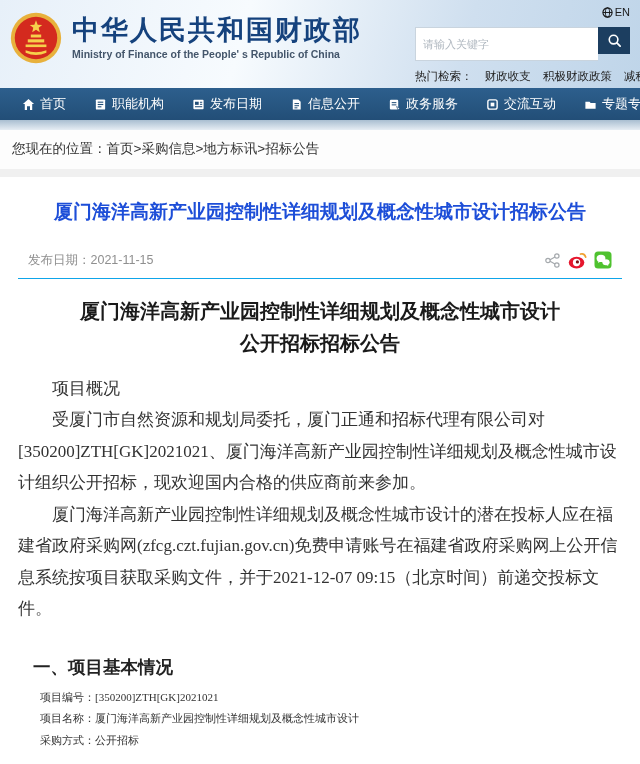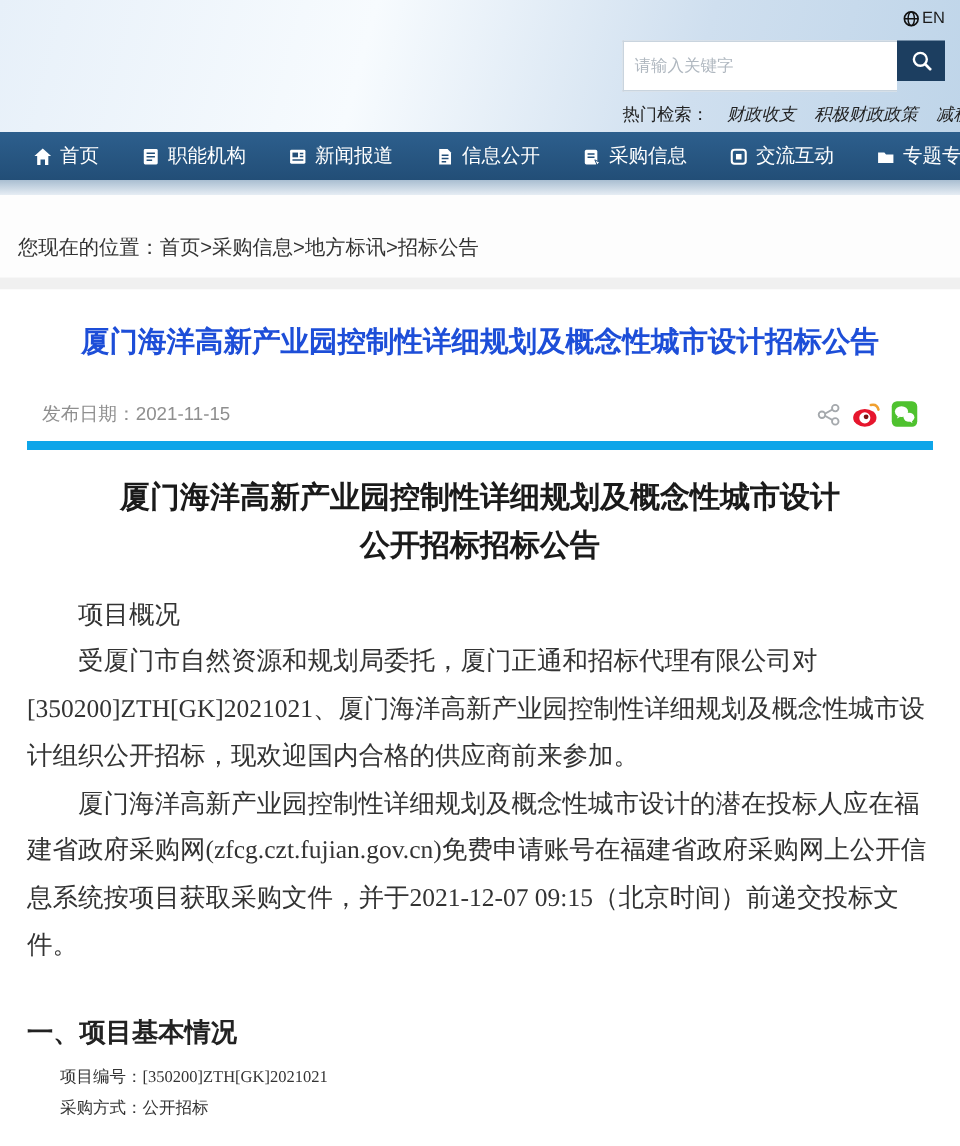--- a/index.html
+++ b/index.html
@@ -32,72 +32,89 @@
     flex:1; height:27px; border:1px solid #c9d4de; border-right:none;
     font-size:11px; padding:16px 7px; color:#555; background:#fff; outline:none;
   }
   .search-input::placeholder { color:#b0b8c0; }
   .search-btn {
     width:32px; height:27px; background:#1c3e60; border:none; cursor:pointer;
     display:flex; align-items:center; justify-content:center;
   }
   .hot-row { margin-top:8px; font-size:11.5px; color:#222; text-align:left; white-space:nowrap; }
   .hot-label { color:#222; }
-  .hot-link { margin-left:9px; color:#222; cursor:pointer;font-style:italic; }
+  .hot-link { margin-left:9px; color:#222; cursor:pointer; }
 
   
   .nav {
     height:32px; background:linear-gradient(180deg,#2d5f8d 0%,#224e77 100%);
     display:flex; align-items:center; justify-content:space-between; padding:0 22px;gap:28px;
   }
   .nav-item {
     display:flex; align-items:center; gap:5px; color:#fff; font-size:13px;
     cursor:pointer; white-space:nowrap;
   }
   .nav-item svg { display:block; }
   .sub-strip { height:10px; background:linear-gradient(180deg,#a9bed1 0%,#e6edf4 100%); }
 
   
   .breadcrumb {
-    padding:26px 12px 11px; font-size:13.5px; color:#333; background:#fdfdfd;
+    padding:10px 12px 11px; font-size:13.5px; color:#333; background:#fdfdfd;
   }
   .crumb-path { color:#333; cursor:pointer; }
   .gray-sep { height:8px; background:#f0f0f0; }
 
   
   .content { padding:6px 18px 0; background:#fff; }
   .list-title {
     margin:16px 6px 0; text-align:center; font-size:19px; font-weight:bold; color:#1d4ed8;
     font-family:"Liberation Sans", sans-serif;
   }
   .meta-row {
     margin-top:26px; padding:0 10px 9px; display:flex; justify-content:space-between;
-    align-items:center; border-bottom:6px solid #0ea5e9;
+    align-items:center; border-bottom:1px solid #0ea5e9;
   }
   .pub-date { font-size:12.5px; color:#8f8f8f; }
   .share-icons { display:flex; align-items:center; gap:7px; }
   .share-icons span { cursor:pointer; display:inline-flex; }
 
   .article { font-family:"Liberation Serif", serif; }
   .article-title {
     margin:16px 44px 4px; text-align:center; font-size:20px; font-weight:bold;
     color:#1a1a1a; line-height:1.6; font-family:"Liberation Sans", sans-serif;
   }
   .para { font-size:17px; color:#333; line-height:1.85; text-indent:2em; margin:0; }
   .overview-heading { margin-top:14px; }
   .section-heading {
-    font-size:17.5px; font-weight:bold; color:#222; margin:26px 0 4px; text-indent:0;
+    font-size:17.5px; font-weight:bold; color:#222; margin:26px 15px 4px; text-indent:0;
     font-family:Liberation Sans, sans-serif;
   }
   .field { font-size:11px; color:#333; line-height:1.95; text-indent:2em; margin:0; }
 </style>
 </head>
 <body>
 
 <div class="header">
+  <div class="brand">
+    <span class="emblem">
+      <svg viewBox="0 0 60 60" width="52" height="52">
+        <circle cx="30" cy="30" r="29" fill="#e8b13c"></circle>
+        <circle cx="30" cy="30" r="24.5" fill="#d42a1e"></circle>
+        <path d="M30 9.5 L31.9 14.6 L37.2 14.9 L33.1 18.3 L34.4 23.4 L30 20.5 L25.6 23.4 L26.9 18.3 L22.8 14.9 L28.1 14.6 Z" fill="#f6d04b"></path>
+        <rect x="24" y="26" width="12" height="3.4" fill="#f6d04b"></rect>
+        <rect x="20.5" y="31.5" width="19" height="3.6" fill="#f6d04b"></rect>
+        <rect x="18" y="37.5" width="24" height="3" fill="#f6d04b"></rect>
+        <path d="M18 44 Q30 49 42 44 L42 47 Q30 52 18 47 Z" fill="#f6d04b"></path>
+      </svg>
+    </span>
+    <div class="brand-text">
+      <div class="site-title">中华人民共和国财政部</div>
+      <div class="site-subtitle">Ministry of Finance of the People' s Republic of China</div>
+    </div>
+  </div>
 
   <div class="header-right">
     <div class="lang-row">
       <span class="lang-link">
         <svg width="11" height="11" viewBox="0 0 12 12">
           <circle cx="6" cy="6" r="5" fill="none" stroke="#111" stroke-width="1.2"></circle>
           <ellipse cx="6" cy="6" rx="2.3" ry="5" fill="none" stroke="#111" stroke-width="1"></ellipse>
           <line x1="1" y1="6" x2="11" y2="6" stroke="#111" stroke-width="1"></line>
         </svg>
         <span>EN</span>
@@ -138,39 +155,39 @@
     <span>职能机构</span>
   </div>
   <div class="nav-item">
     <svg width="13" height="13" viewBox="0 0 14 14">
       <rect x="1.5" y="2" width="11" height="10" rx="1" fill="#fff"></rect>
       <rect x="3.2" y="4" width="4" height="3.4" fill="#224e77"></rect>
       <line x1="8.5" y1="4.6" x2="11" y2="4.6" stroke="#224e77" stroke-width="1.1"></line>
       <line x1="8.5" y1="6.8" x2="11" y2="6.8" stroke="#224e77" stroke-width="1.1"></line>
       <line x1="3.2" y1="9.4" x2="11" y2="9.4" stroke="#224e77" stroke-width="1.1"></line>
     </svg>
-    <span>新闻报道</span>
+    <span>发布日期</span>
   </div>
   <div class="nav-item">
     <svg width="13" height="13" viewBox="0 0 14 14">
       <path d="M3 1.5 H9 L11.5 4 V12.5 H3 Z" fill="#fff"></path>
       <line x1="4.8" y1="6" x2="9.7" y2="6" stroke="#224e77" stroke-width="1.1"></line>
       <line x1="4.8" y1="8.3" x2="9.7" y2="8.3" stroke="#224e77" stroke-width="1.1"></line>
       <line x1="4.8" y1="10.6" x2="8" y2="10.6" stroke="#224e77" stroke-width="1.1"></line>
     </svg>
     <span>信息公开</span>
   </div>
   <div class="nav-item">
     <svg width="13" height="13" viewBox="0 0 14 14">
       <rect x="2" y="2" width="9" height="10.5" rx="1.2" fill="#fff"></rect>
       <line x1="4" y1="5" x2="9" y2="5" stroke="#224e77" stroke-width="1.1"></line>
       <line x1="4" y1="7.4" x2="9" y2="7.4" stroke="#224e77" stroke-width="1.1"></line>
       <path d="M9.2 9.2 L12.6 11 L10.8 12.8 Z" fill="#fff" stroke="#224e77" stroke-width="0.7"></path>
     </svg>
-    <span>采购信息</span>
+    <span>政务服务</span>
   </div>
   <div class="nav-item">
     <svg width="13" height="13" viewBox="0 0 14 14">
       <rect x="2" y="2" width="10" height="10" rx="2" fill="none" stroke="#fff" stroke-width="1.5"></rect>
       <rect x="5" y="5" width="4" height="4" fill="#fff"></rect>
     </svg>
     <span>交流互动</span>
   </div>
   <div class="nav-item">
     <svg width="13" height="13" viewBox="0 0 14 14">
@@ -233,17 +250,20 @@
     <p class="para overview-heading">项目概况</p>
     <p class="para">受厦门市自然资源和规划局委托，厦门正通和招标代理有限公司对[350200]ZTH[GK]2021021、厦门海洋高新产业园控制性详细规划及概念性城市设计组织公开招标，现欢迎国内合格的供应商前来参加。</p>
     <p class="para">厦门海洋高新产业园控制性详细规划及概念性城市设计的潜在投标人应在福建省政府采购网(zfcg.czt.fujian.gov.cn)免费申请账号在福建省政府采购网上公开信息系统按项目获取采购文件，并于2021-12-07 09:15（北京时间）前递交投标文件。</p>
 
     <p class="para section-heading">一、项目基本情况</p>
 
     <p class="field">
       <span>项目编号：</span><span>[350200]ZTH[GK]2021021</span>
     </p>
     <p class="field">
+      <span>项目名称：</span><span>厦门海洋高新产业园控制性详细规划及概念性城市设计</span>
+    </p>
+    <p class="field">
       <span>采购方式：</span><span>公开招标</span>
     </p>
 
   </div>
 </div>
 
 </body></html>

